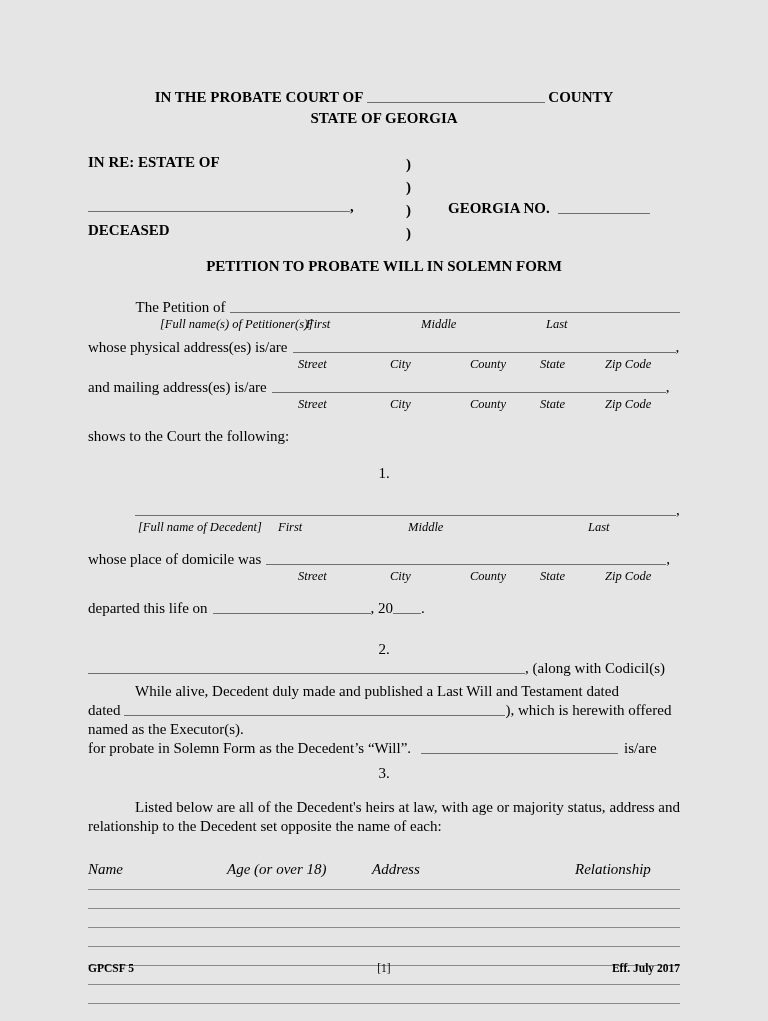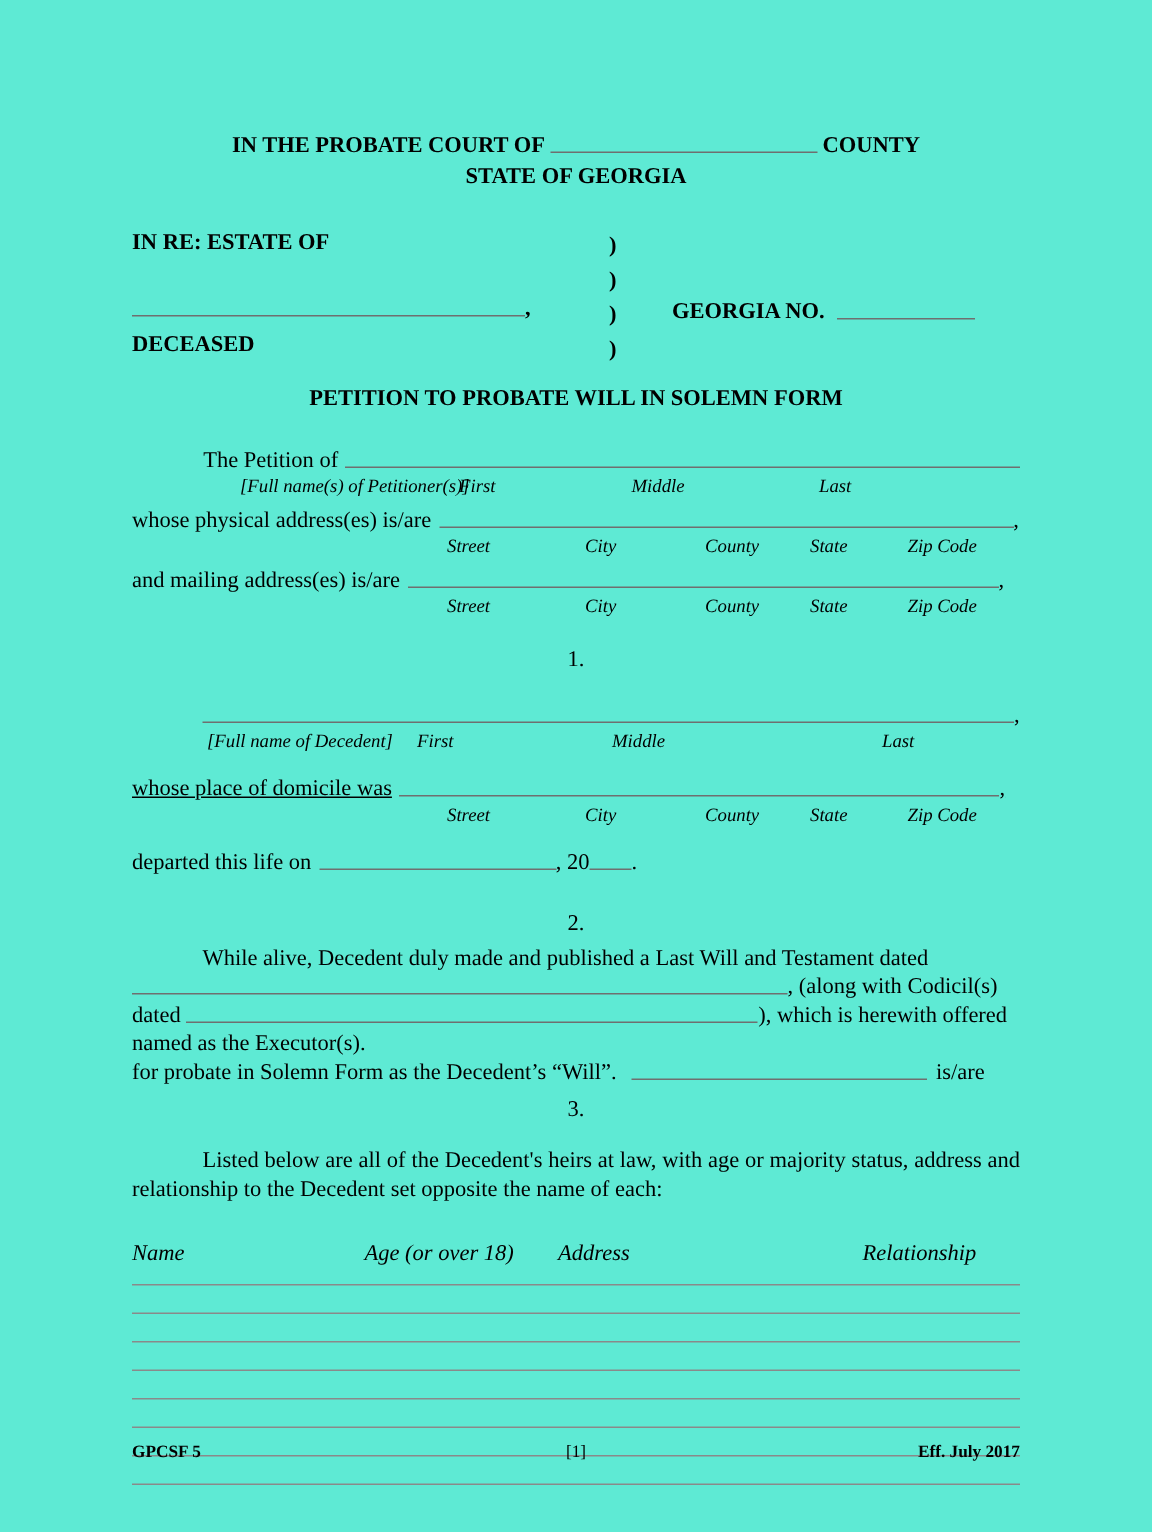--- a/index.html
+++ b/index.html
@@ -13,21 +13,21 @@
     font-family: "Liberation Serif", "DejaVu Serif", serif;
     color: #000000;
     position: relative;
     overflow: hidden;
   }
   .page {
     position: absolute;
     left: 0; top: 0;
     width: 768px;
     height: 1021px;
-    background: #5eead4;
+    background: #e5e5e5;
   }
   .content {
     position: absolute;
     left: 88px;
     top: 88px;
     width: 592px;
   }
 
   
   .bold { font-weight: bold; }
@@ -222,71 +222,72 @@
       <span>and mailing address(es) is/are</span><span class="rule" style="width:394px;"></span><span>,</span>
     </div>
     <div class="sublabels ital t12">
       <span style="left:210px;">Street</span>
       <span style="left:302px;">City</span>
       <span style="left:382px;">County</span>
       <span style="left:452px;">State</span>
       <span style="left:517px;">Zip Code</span>
     </div>
 
+    <div class="para t15">shows to the Court the following:</div>
 
     <div class="numhead t15">1.</div>
 
     <div class="dec-line t15">
       <span class="rule"></span><span>,</span>
     </div>
     <div class="sublabels dec-sub ital t12">
       <span style="left:3px;">[Full name of Decedent]</span>
       <span style="left:143px;">First</span>
       <span style="left:273px;">Middle</span>
       <span style="left:453px;">Last</span>
     </div>
 
-    <div class="addr-line t15" style="margin-top:14px;text-decoration:underline;">
+    <div class="addr-line t15" style="margin-top:14px;">
       <span>whose place of domicile was</span><span class="rule" style="width:400px;"></span><span>,</span>
     </div>
     <div class="sublabels ital t12">
       <span style="left:210px;">Street</span>
       <span style="left:302px;">City</span>
       <span style="left:382px;">County</span>
       <span style="left:452px;">State</span>
       <span style="left:517px;">Zip Code</span>
     </div>
 
     <div class="t15" style="margin-top:14px;">
       <span>departed this life on</span><span class="rule" style="width:158px; margin-left:5px;"></span><span>, 20</span><span class="rule" style="width:28px;"></span><span>.</span>
     </div>
 
     <div class="numhead t15" style="margin-top:22px;">2.</div>
 
+    <div class="t15">
+      <span class="rule" style="width:437px;"></span><span>, (along with Codicil(s)</span>
+    </div>
     <div class="t15 justified indent" style="margin-top:4px;">
       <span>While alive, Decedent duly made and published a Last Will and Testament dated</span>
-    </div>
-    <div class="t15">
-      <span class="rule" style="width:437px;"></span><span>, (along with Codicil(s)</span>
     </div>
     <div class="t15">
       <span>dated</span><span class="rule" style="width:381px; margin-left:4px;"></span><span>), which is herewith offered</span>
     </div>
     <div class="t15">named as the Executor(s).</div>
     <div class="t15">
       <span>for probate in Solemn Form as the Decedent’s “Will”.</span><span class="rule" style="width:197px; margin-left:10px;"></span><span style="margin-left:6px;">is/are</span>
     </div>
 
     <div class="numhead t15" style="margin-top:6px;">3.</div>
 
     <div class="t15 justified indent" style="margin-top:15px;">Listed below are all of the Decedent's heirs at law, with age or majority status, address and relationship to the Decedent set opposite the name of each:</div>
 
     <div class="heirs-head ital t15">
       <span style="left:0px;">Name</span>
-      <span style="left:155px;font-style:italic;">Age (or over 18)</span>
+      <span style="left:139px;font-style:italic;">Age (or over 18)</span>
       <span style="left:284px;">Address</span>
       <span style="left:487px;">Relationship</span>
     </div>
 
     <div class="heirs-lines" id="heirs-lines">
         <div class="hline"></div>
         <div class="hline"></div>
         <div class="hline"></div>
         <div class="hline"></div>
         <div class="hline"></div>

